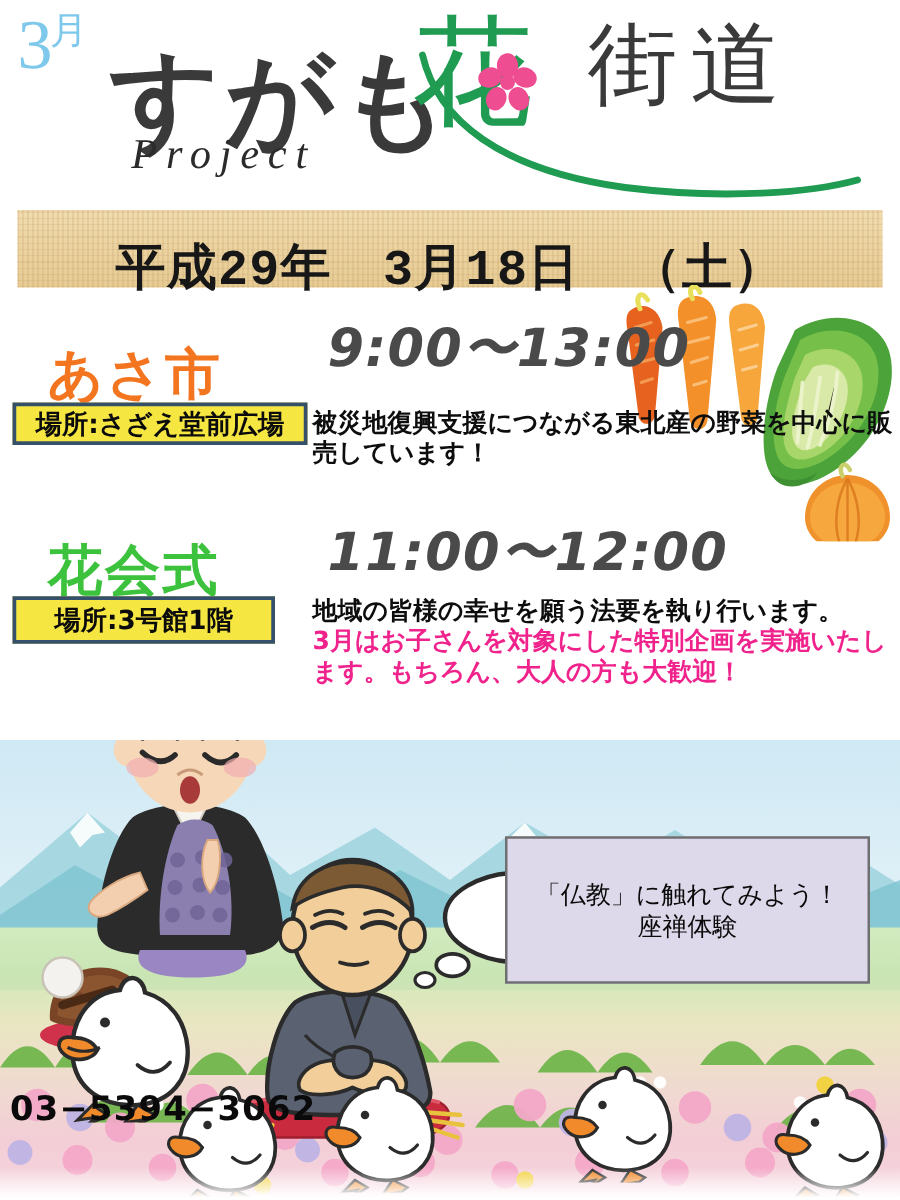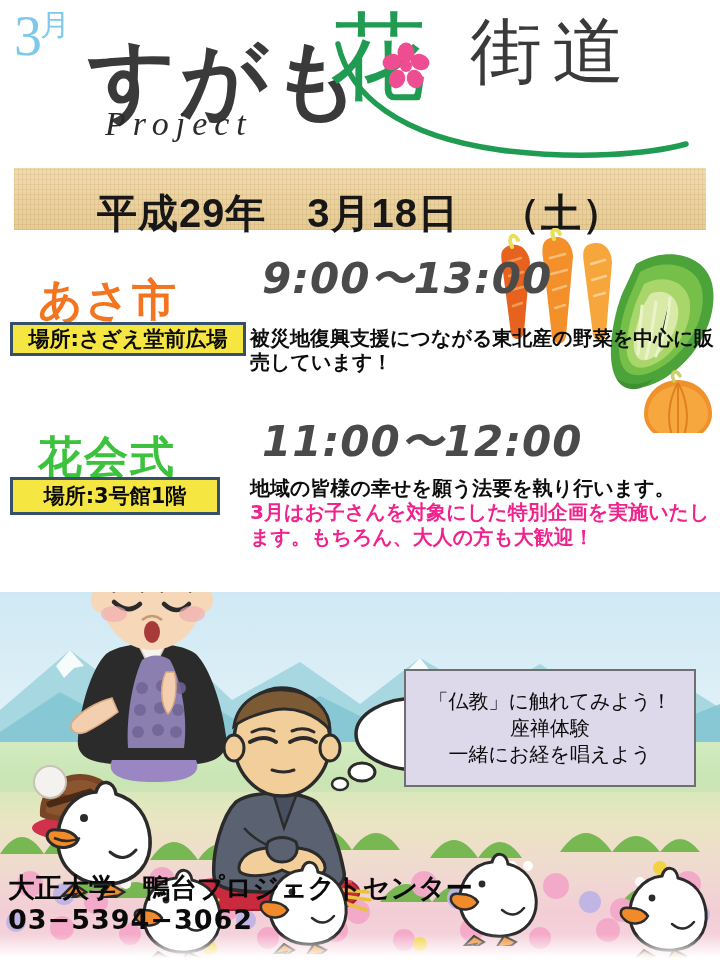--- a/index.html
+++ b/index.html
@@ -55,21 +55,21 @@
   
   .date-banner {
     position:absolute; left:14px; top:168px; width:692px; height:62px;
     background:
       repeating-linear-gradient(90deg, rgba(190,150,95,.20) 0 1px, rgba(255,255,255,0) 1px 4px),
       repeating-linear-gradient(0deg, rgba(175,135,80,.14) 0 1px, rgba(255,255,255,0) 1px 5px),
       linear-gradient(180deg,#f1dcb0 0%, #ecd4a2 45%, #e6cb93 100%);
     display:flex; align-items:center; justify-content:center;
   }
   .date-banner span {
-    font-family:Liberation Sans, sans-serif;
+    font-family:Liberation Mono, monospace;
     font-weight:bold; font-size:40px; color:#171717; letter-spacing:1px;
     white-space:nowrap;
     margin-top:28px;
   }
 
   
   .veg-art { position:absolute; left:490px; top:228px; width:230px; height:205px; }
 
   
   .sect-title {
@@ -559,19 +559,17 @@
       <path d="M56 94 L 48 106 L 60 104 L 55 110 L 68 100 Z" fill="#f08a2a" stroke="#2b2b2b" stroke-width="2"></path>
     </svg>
   </div>
 
   <div class="scene-fadeout"></div>
 </div>
 
 <div class="info-box">
   <div>「仏教」に触れてみよう！</div>
   <div>座禅体験</div>
-  <div>一緒にお経を唱えよう</div>
 </div>
 
 <div class="footer">
-  <div>大正大学　鴨台プロジェクトセンター</div>
   <div class="tel">03−5394−3062</div>
 </div>
 
 </body></html>

